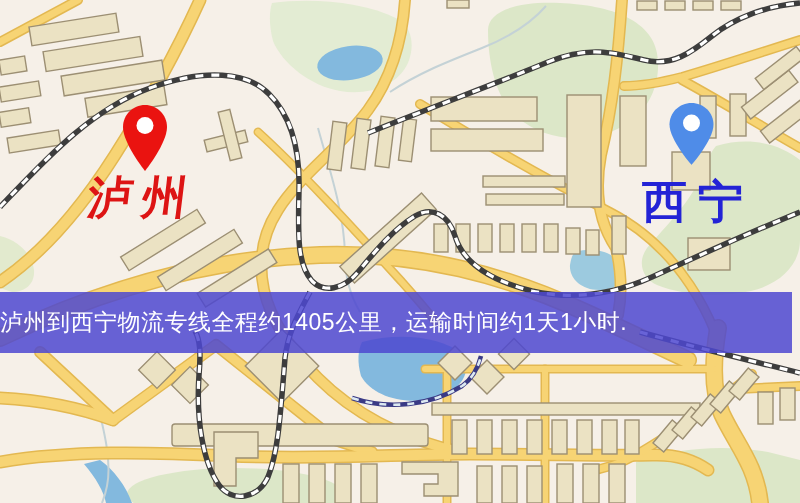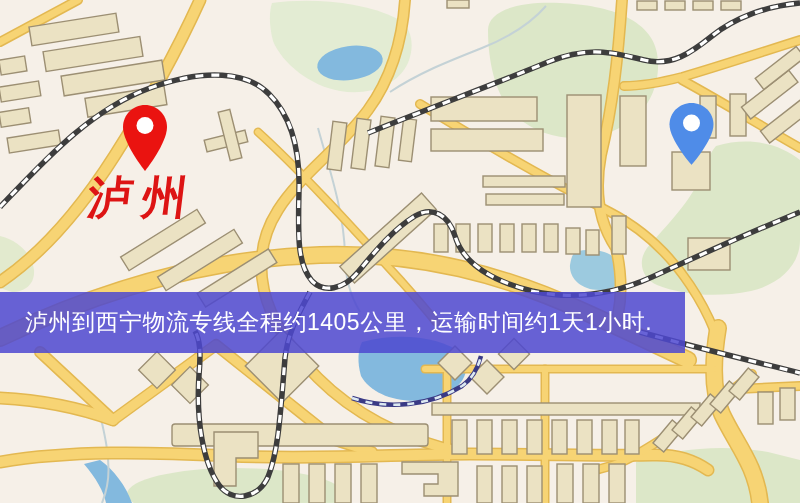--- a/index.html
+++ b/index.html
@@ -6,23 +6,23 @@
   .stage{position:relative;width:800px;height:503px;overflow:hidden;background:#f6f0e8;
          font-family:"Liberation Sans",sans-serif;}
   .map-svg{position:absolute;left:0;top:0;width:800px;height:503px;display:block;}
   .pin{position:absolute;}
   .pin-origin{left:122px;top:104px;width:46px;height:68px;}
   .pin-dest{left:668px;top:102px;width:47px;height:64px;}
   .city-label{position:absolute;font-family:"Liberation Serif","DejaVu Serif",serif;
               font-weight:700;font-size:45px;line-height:1;white-space:nowrap;}
   .label-origin{left:88px;top:176px;color:#dd1414;letter-spacing:9px;transform:skewX(-7deg);}
   .label-dest{left:642px;top:180px;color:#2323d6;letter-spacing:11px;}
-  .banner{position:absolute;left:0;top:292px;width:685px;height:61px;
+  .banner{position:absolute;left:0;top:292px;width:792px;height:61px;
           background:rgba(77,72,208,0.85);display:flex;align-items:center;
-          box-sizing:border-box;padding-left:25px;}
+          box-sizing:border-box;}
   .banner span{color:#ffffff;font-size:23px;letter-spacing:0.5px;white-space:nowrap;}
 </style>
 </head>
 <body>
 
 <div class="stage">
 
   <svg class="map-svg" viewBox="0 0 800 503" xmlns="http://www.w3.org/2000/svg">
     <defs>
       <path id="rd1" d="M200,0 C175,55 150,100 115,155 C80,210 40,255 0,282"></path>
@@ -216,18 +216,19 @@
   <svg class="pin pin-origin" viewBox="0 0 46 68" xmlns="http://www.w3.org/2000/svg">
     <path d="M23 1C10.8 1 1 10.8 1 23c0 16.5 22 44 22 44s22-27.5 22-44C45 10.8 35.2 1 23 1z" fill="#ea1310"></path>
     <circle cx="23" cy="21.5" r="8.5" fill="#ffffff"></circle>
   </svg>
   <div class="city-label label-origin">泸州</div>
 
   <svg class="pin pin-dest" viewBox="0 0 46 64" xmlns="http://www.w3.org/2000/svg">
     <path d="M23 1C10.8 1 1 10.6 1 22.6c0 15.5 22 40.4 22 40.4s22-24.9 22-40.4C45 10.6 35.2 1 23 1z" fill="#4f8ce8"></path>
     <circle cx="23" cy="21" r="8.5" fill="#ffffff"></circle>
   </svg>
+  <div class="city-label label-dest">西宁</div>
 
   <div class="banner">
     <span>泸州到西宁物流专线全程约1405公里，运输时间约1天1小时.</span>
   </div>
 
 </div>
 
 </body></html>

